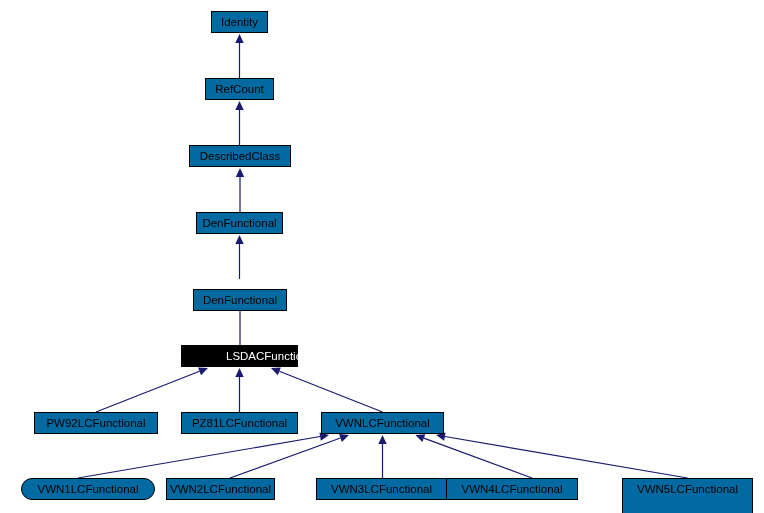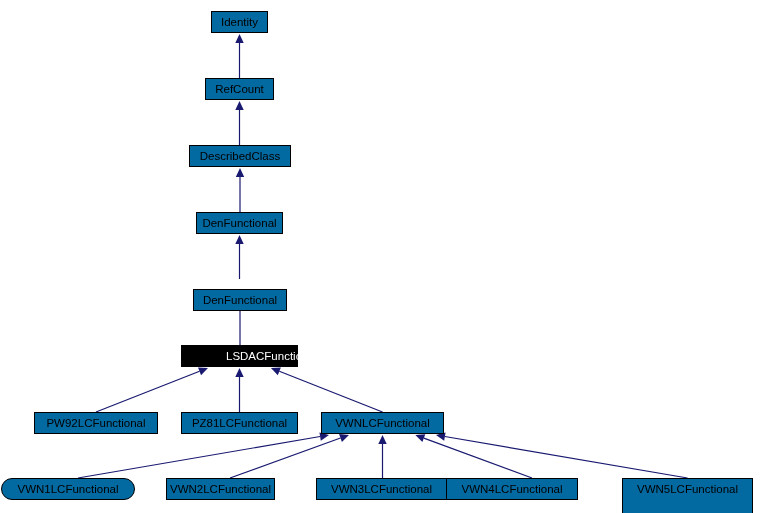--- a/index.html
+++ b/index.html
@@ -106,21 +106,21 @@
     </div>
     <div class="node" style="left: 34px; top: 412px; width: 124px; height: 22px;">
       <span class="node-label">PW92LCFunctional</span>
     </div>
     <div class="node" style="left: 181px; top: 412px; width: 117px; height: 22px;">
       <span class="node-label">PZ81LCFunctional</span>
     </div>
     <div class="node" style="left: 321px; top: 412px; width: 123px; height: 22px;">
       <span class="node-label">VWNLCFunctional</span>
     </div>
-    <div class="node" style="left: 1px; top: 478px; width: 134px; height: 22px; border-radius: 11px;">
+    <div class="node" style="left: 21px; top: 478px; width: 134px; height: 22px; border-radius: 11px;">
       <span class="node-label">VWN1LCFunctional</span>
     </div>
     <div class="node" style="left: 166px; top: 478px; width: 109px; height: 22px;">
       <span class="node-label">VWN2LCFunctional</span>
     </div>
     <div class="node" style="left: 316px; top: 478px; width: 131px; height: 22px;">
       <span class="node-label">VWN3LCFunctional</span>
     </div>
     <div class="node" style="left: 446px; top: 478px; width: 132px; height: 22px;">
       <span class="node-label">VWN4LCFunctional</span>

